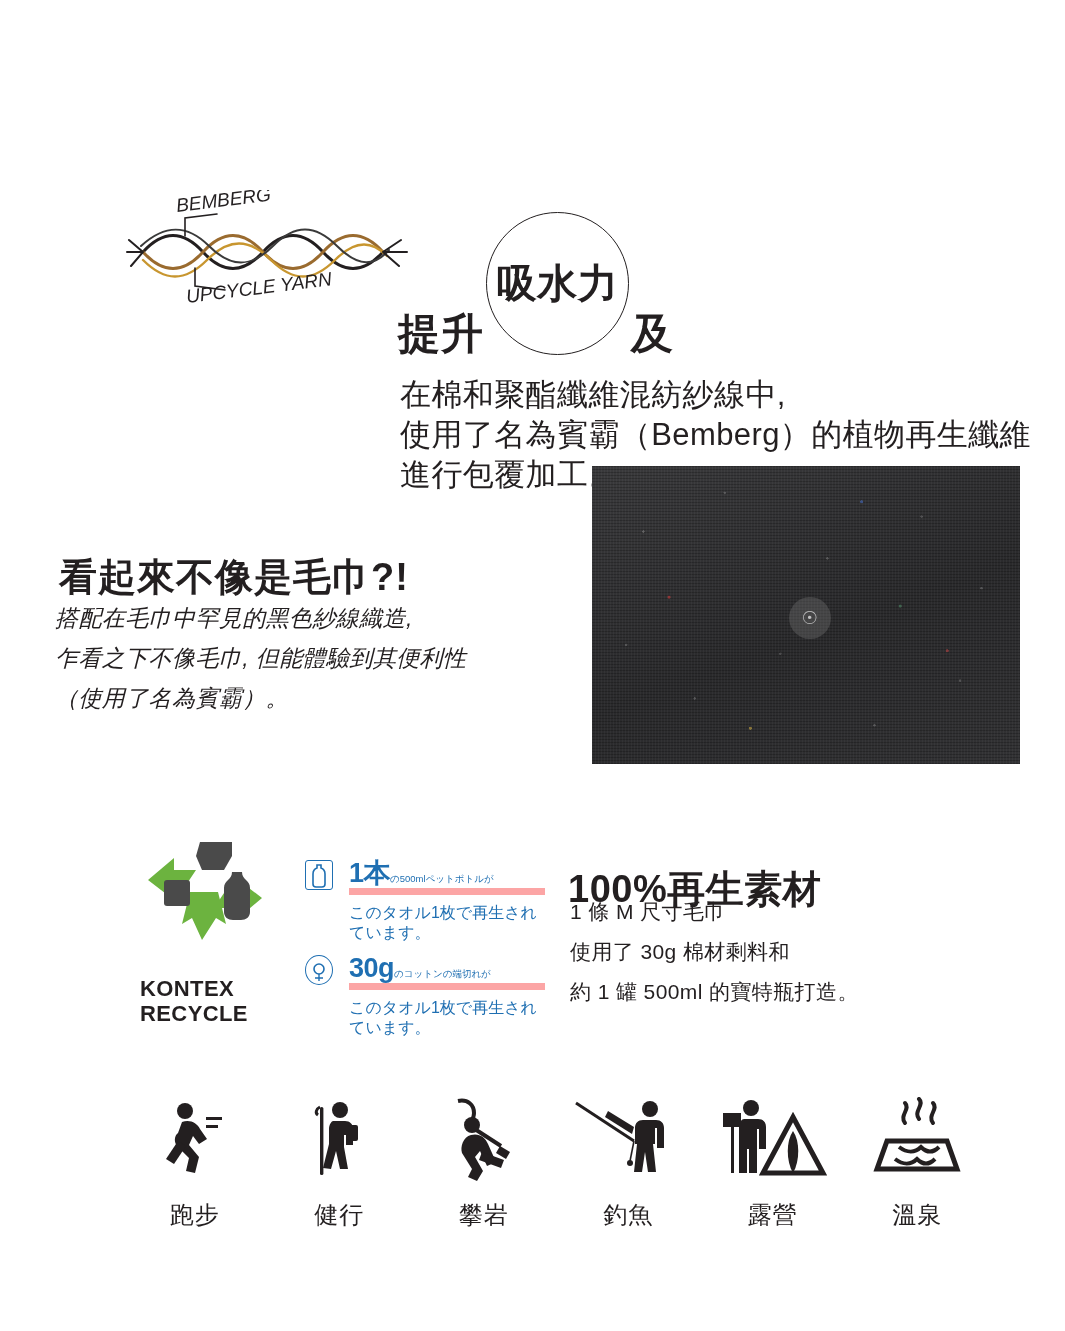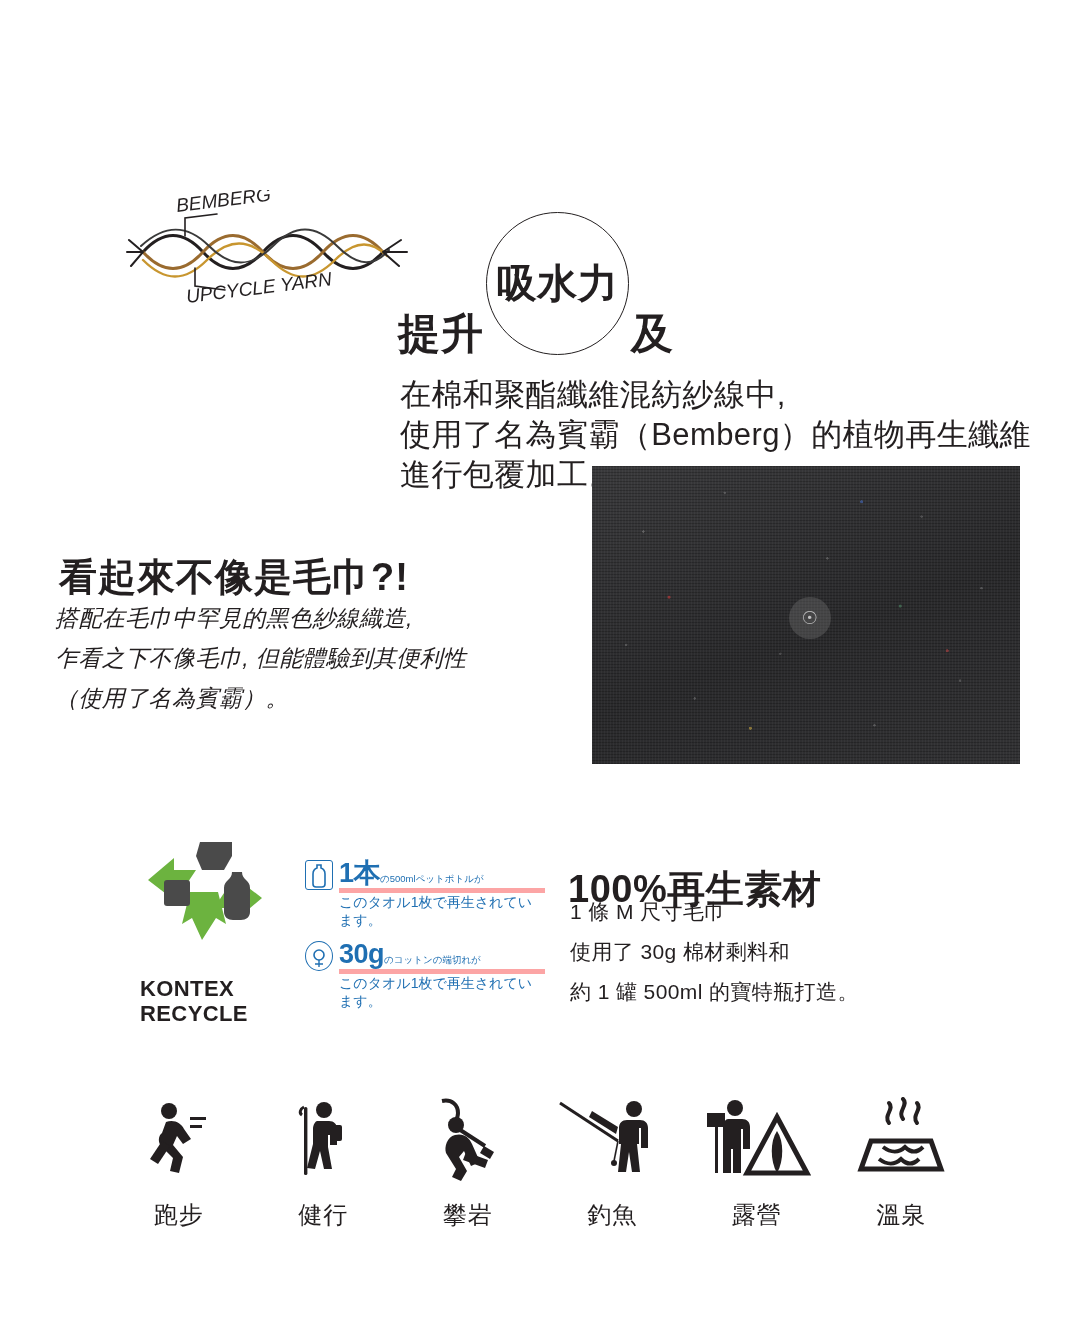--- a/index.html
+++ b/index.html
@@ -142,20 +142,21 @@
   }
   .jp-callouts {
     position: absolute;
     left: 305px; top: 50px;
     width: 240px;
   }
   .callout {
     display: flex;
     align-items: flex-start;
     margin-bottom: 12px;
+    gap: 10px;
   }
   .callout-icon {
     width: 28px; height: 30px;
     border: 1.5px solid #1f6fb2;
     border-radius: 3px;
     margin-right: 6px;
     position: relative;
     flex: 0 0 auto;
   }
   .callout-icon.round { border-radius: 50%; }
@@ -166,25 +167,25 @@
     line-height: 1;
     letter-spacing: -0.5px;
   }
   .callout-sub1 {
     font-size: 9.5px;
     color: #1f6fb2;
     line-height: 1.1;
     display: inline;
   }
   .callout-sub2 {
-    font-size: 14px;
+    font-size: 16px;
     color: #1f6fb2;
     line-height: 1.25;
-    border-top: 5px solid #fca5a5;
-    padding-top: 1px;
+    border-top: 7px solid #fca5a5;
+    padding-top: 8px;
     margin-top: 1px;
   }
   .recycle-title {
     position: absolute;
     left: 568px; top: 22px;
     font-size: 38px;
     font-weight: 700;
     letter-spacing: .5px;
     color: #231f20;
   }
@@ -198,21 +199,21 @@
   }
 
   
   #section-activities {
     position: absolute;
     left: 0; top: 1095px;
     width: 1065px; height: 180px;
   }
   .activity-row {
     position: absolute;
-    left: 120px; top: 0;
+    left: 136px; top: 0;
     width: 840px;
     display: flex;
     justify-content: flex-start;
     gap: 27px;
   }
   .activity {
     width: 120px;
     display: flex;
     flex-direction: column;
     align-items: center;

